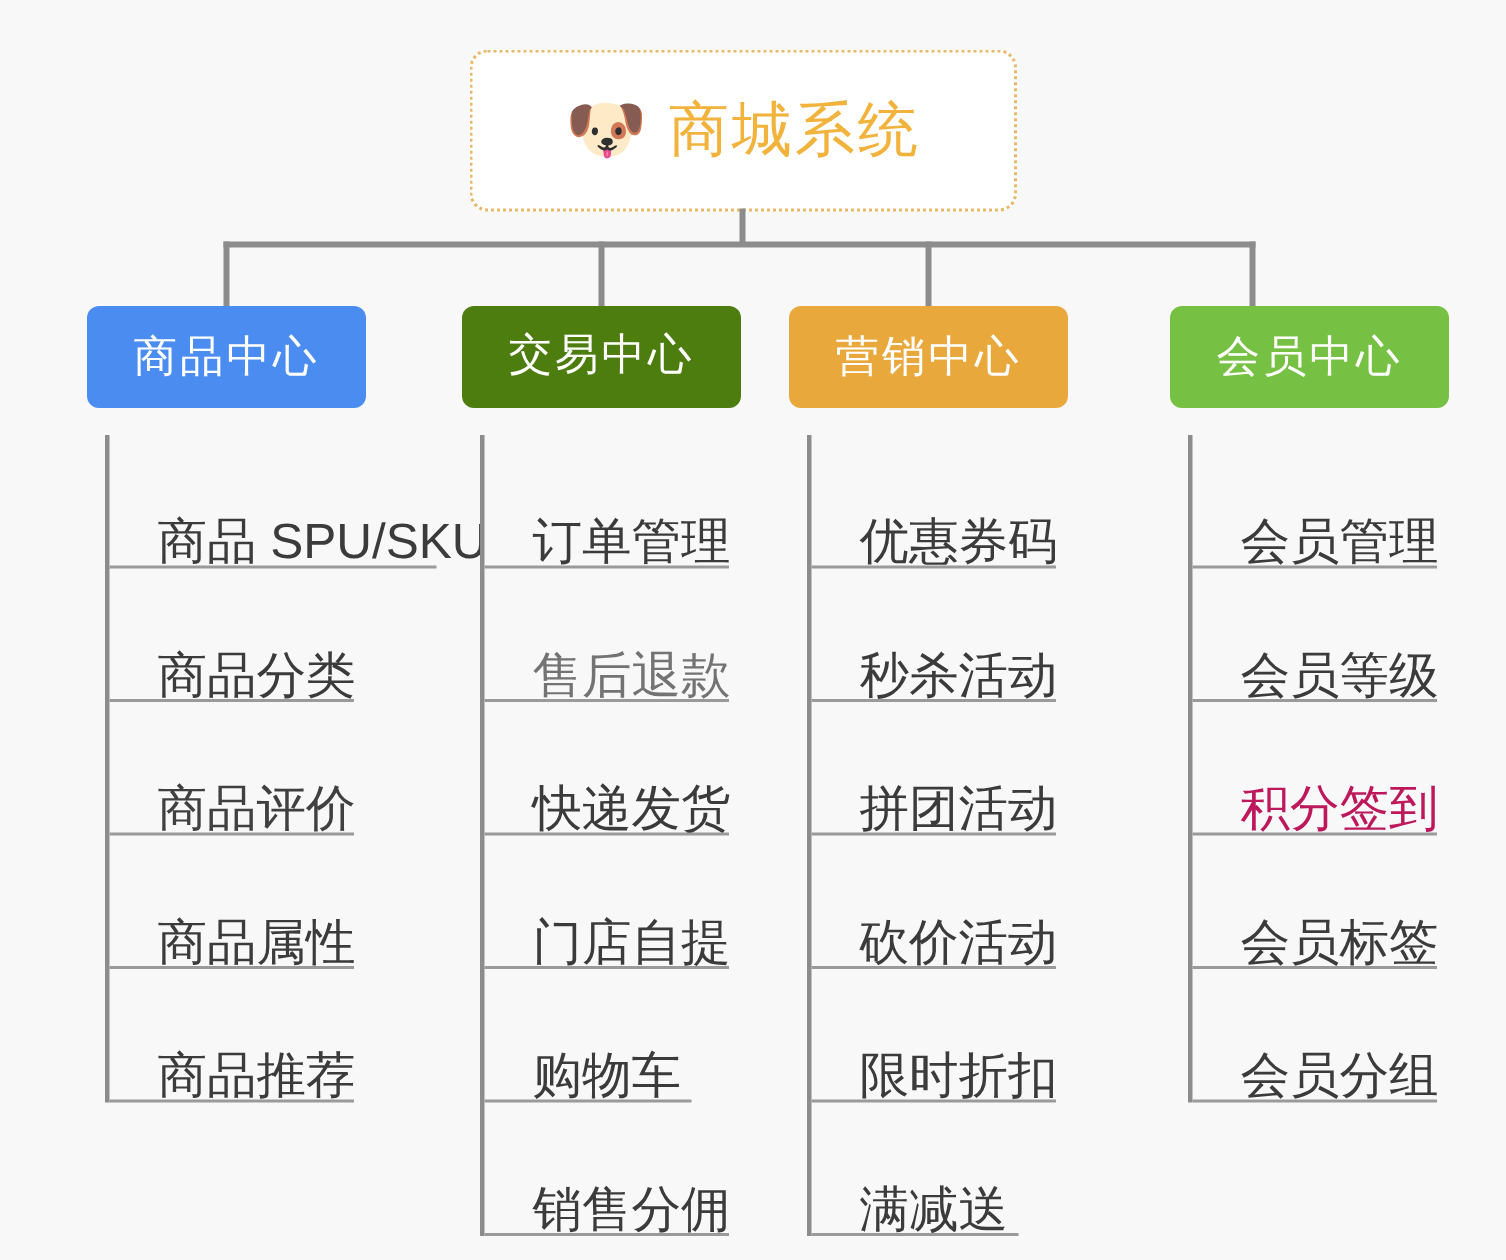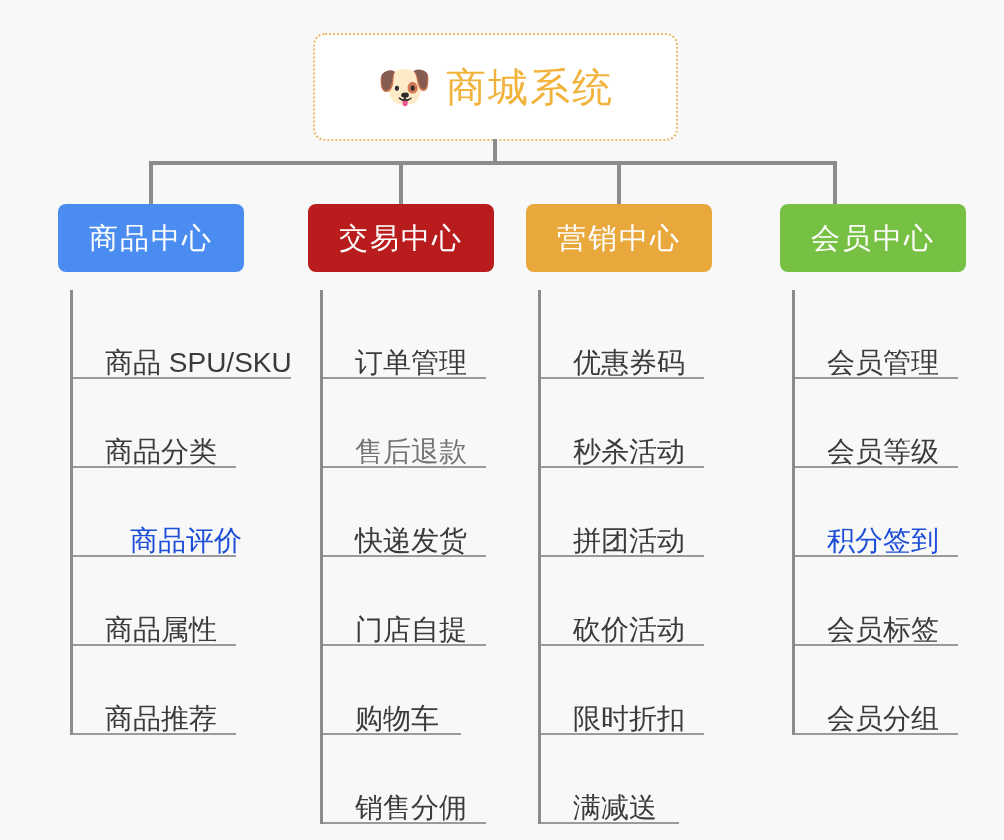--- a/index.html
+++ b/index.html
@@ -79,21 +79,21 @@
     padding-top: 0;
   }
   .leaf-item {
     position: relative;
     height: 89px;
     display: flex;
     align-items: flex-end;
     padding-left: 32px;
   }
   .leaf-label {
-    font-size: 28px;
+    font-size: 33px;
     color: #3b3b3b;
     line-height: 1.1;
     white-space: nowrap;
   }
   
   .leaf-rule {
     position: absolute;
     left: 0;
     bottom: 0;
     height: 2px;
@@ -125,35 +125,35 @@
       <div class="leaf-item">
         <div class="leaf-rule" style="width: 218px; background: rgb(154, 154, 154);"></div>
         <span class="leaf-label" style="color: rgb(59, 59, 59);">商品 SPU/SKU</span>
       </div>
       <div class="leaf-item">
         <div class="leaf-rule" style="width: 163px; background: rgb(154, 154, 154);"></div>
         <span class="leaf-label" style="color: rgb(59, 59, 59);">商品分类</span>
       </div>
       <div class="leaf-item">
         <div class="leaf-rule" style="width: 163px; background: rgb(154, 154, 154);"></div>
-        <span class="leaf-label" style="color: #1d4ed8; margin-left: 25px;">商品评价</span>
+        <span class="leaf-label" style="color: #404040;">商品评价</span>
       </div>
       <div class="leaf-item">
         <div class="leaf-rule" style="width: 163px; background: rgb(154, 154, 154);"></div>
         <span class="leaf-label" style="color: rgb(59, 59, 59);">商品属性</span>
       </div>
       <div class="leaf-item">
         <div class="leaf-rule" style="width: 163px; background: rgb(154, 154, 154);"></div>
         <span class="leaf-label" style="color: rgb(59, 59, 59);">商品推荐</span>
       </div>
     </div>
   </div>
 
   <div class="column" style="left:308px;width:186px;">
-    <div class="col-header" style="background: #b91c1c;">
+    <div class="col-header" style="background: #4d7c0f; font-family: Liberation Mono, monospace;">
       <span>交易中心</span>
     </div>
     <div class="col-body" style="border-left-color: rgb(140, 140, 140);">
       <div class="leaf-item">
         <div class="leaf-rule" style="width: 163px; background: rgb(154, 154, 154);"></div>
         <span class="leaf-label" style="color: rgb(59, 59, 59);">订单管理</span>
       </div>
       <div class="leaf-item">
         <div class="leaf-rule" style="width: 163px; background: rgb(154, 154, 154);"></div>
         <span class="leaf-label" style="color: #737373;">售后退款</span>
@@ -217,21 +217,21 @@
       <div class="leaf-item">
         <div class="leaf-rule" style="width: 163px; background: rgb(154, 154, 154);"></div>
         <span class="leaf-label" style="color: rgb(59, 59, 59);">会员管理</span>
       </div>
       <div class="leaf-item">
         <div class="leaf-rule" style="width: 163px; background: rgb(154, 154, 154);"></div>
         <span class="leaf-label" style="color: rgb(59, 59, 59);">会员等级</span>
       </div>
       <div class="leaf-item">
         <div class="leaf-rule" style="width: 163px; background: rgb(154, 154, 154);"></div>
-        <span class="leaf-label" style="color: #1d4ed8;">积分签到</span>
+        <span class="leaf-label" style="color: #be185d;">积分签到</span>
       </div>
       <div class="leaf-item">
         <div class="leaf-rule" style="width: 163px; background: rgb(154, 154, 154);"></div>
         <span class="leaf-label" style="color: rgb(59, 59, 59);">会员标签</span>
       </div>
       <div class="leaf-item">
         <div class="leaf-rule" style="width: 163px; background: rgb(154, 154, 154);"></div>
         <span class="leaf-label" style="color: rgb(59, 59, 59);">会员分组</span>
       </div>
     </div>

